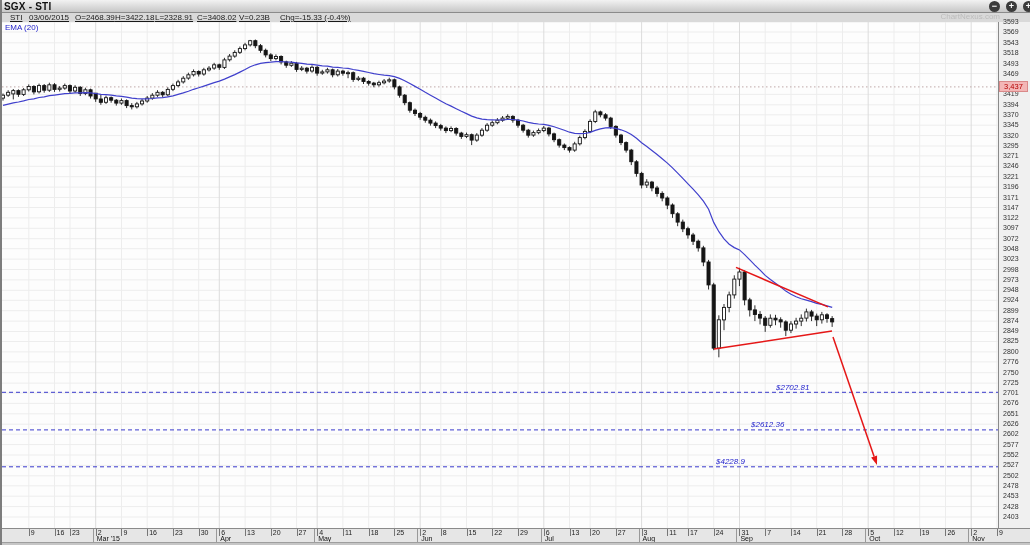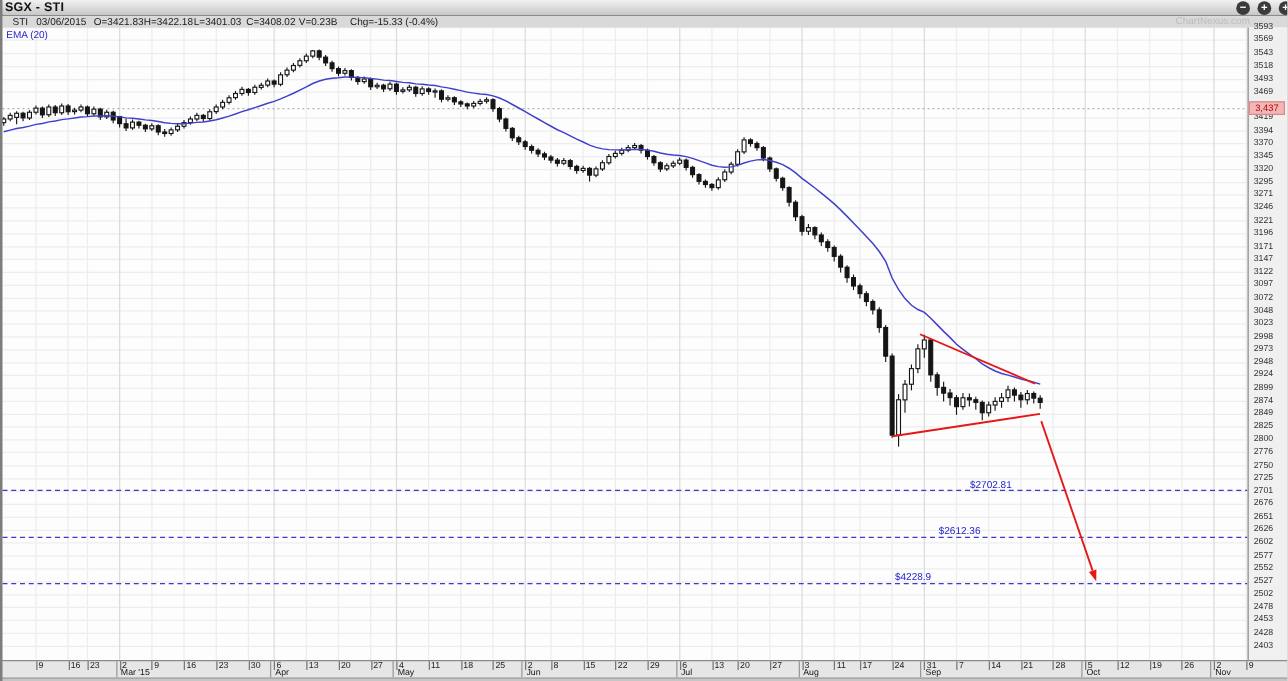--- a/index.html
+++ b/index.html
@@ -7,33 +7,33 @@
        font-family:"Liberation Sans", sans-serif; -webkit-font-smoothing:none;}
   #left-edge{position:absolute;left:0;top:0;width:2px;height:545px;background:#7d7d7d;}
   
   #title-bar{position:absolute;left:0;top:0;width:1030px;height:12px;
      background:linear-gradient(#f2f2f2,#c7c7c7);border-bottom:1px solid #8a8a8a;}
   #title-text{position:absolute;left:4px;top:1px;font-size:10px;font-weight:bold;color:#111;letter-spacing:0.2px;}
   .wbtn{position:absolute;top:1px;width:11px;height:11px;border-radius:50%;background:#3b3b3b;
      color:#fff;font-size:9px;line-height:10px;text-align:center;font-weight:bold;cursor:pointer;}
   
   #info-bar{position:absolute;left:2px;top:13px;width:1028px;height:9px;background:#d9d9d9;}
-  .info-item{position:absolute;top:0px;font-size:8px;color:#1a1a1a;white-space:nowrap;}
+  .info-item{position:absolute;top:0px;font-size:8px;color:#1a1a1a;white-space:nowrap;text-decoration:underline;}
   
   #plot-svg{position:absolute;left:0;top:0;width:1030px;height:545px;}
   #ema-label{position:absolute;left:5px;top:23px;font-size:8px;color:#2222cc;}
   #watermark{position:absolute;left:900px;top:12px;width:100px;text-align:right;font-size:8px;color:#bcbcbc;}
   
   #y-axis{position:absolute;left:998px;top:22px;width:32px;height:506px;background:#f0f0f0;border-left:1px solid #8a8a8a;}
   .ylab{position:absolute;left:4px;height:8px;line-height:8px;font-size:7px;color:#333;white-space:nowrap;}
   #price-badge{position:absolute;left:999px;top:81px;width:29px;height:11px;background:#f3b6b6;
      border:1px solid #d98989;box-sizing:border-box;color:#b30000;font-size:7.5px;line-height:9px;
      text-align:center;z-index:5;}
   
-  .sup-label{position:absolute;font-size:8px;color:#2222cc;white-space:nowrap;}
+  .sup-label{position:absolute;font-size:8px;color:#2222cc;white-space:nowrap;font-style:italic;}
   #sup0{left:776px;top:383px;} #sup1{left:751px;top:420px;} #sup2{left:716px;top:457px;}
   
   #x-axis{position:absolute;left:0px;top:528px;width:1030px;height:13px;background:#e6e6e6;border-top:1px solid #8a8a8a;}
   .tickmark{position:absolute;top:0;width:1px;height:7px;background:#777;}
   .monthsep{position:absolute;top:0;width:1px;height:13px;background:#999;}
   .daylab{position:absolute;top:0px;font-size:7px;color:#222;white-space:nowrap;}
   .monlab{position:absolute;top:6px;font-size:7px;color:#111;white-space:nowrap;}
   #bottom-chrome{position:absolute;left:0;top:542px;width:1030px;height:3px;background:#c6c6c6;border-top:1px solid #9e9e9e;}
 </style>
 </head>
@@ -468,23 +468,23 @@
   <div id="title-bar">
     <span id="title-text">SGX - STI</span>
     <span class="wbtn" style="left:989px;">−</span>
     <span class="wbtn" style="left:1006px;">+</span>
     <span class="wbtn" style="left:1023px;">+</span>
   </div>
 
   <div id="info-bar">
     <span class="info-item" style="left:8px;">STI</span>
     <span class="info-item" style="left:27px;">03/06/2015</span>
-    <span class="info-item" style="left:73px;">O=3421.83</span>
+    <span class="info-item" style="left:73px;">O=2468.39</span>
     <span class="info-item" style="left:113px;">H=3422.18</span>
-    <span class="info-item" style="left:153px;">L=3401.03</span>
+    <span class="info-item" style="left:153px;">L=2328.91</span>
     <span class="info-item" style="left:195px;">C=3408.02</span>
     <span class="info-item" style="left:237px;">V=0.23B</span>
     <span class="info-item" style="left:278px;">Chg=-15.33 (-0.4%)</span>
   </div>
 
   <span id="ema-label">EMA (20)</span>
   <span id="watermark">ChartNexus.com</span>
 
   <span id="sup0" class="sup-label">$2702.81</span>
   <span id="sup1" class="sup-label">$2612.36</span>

